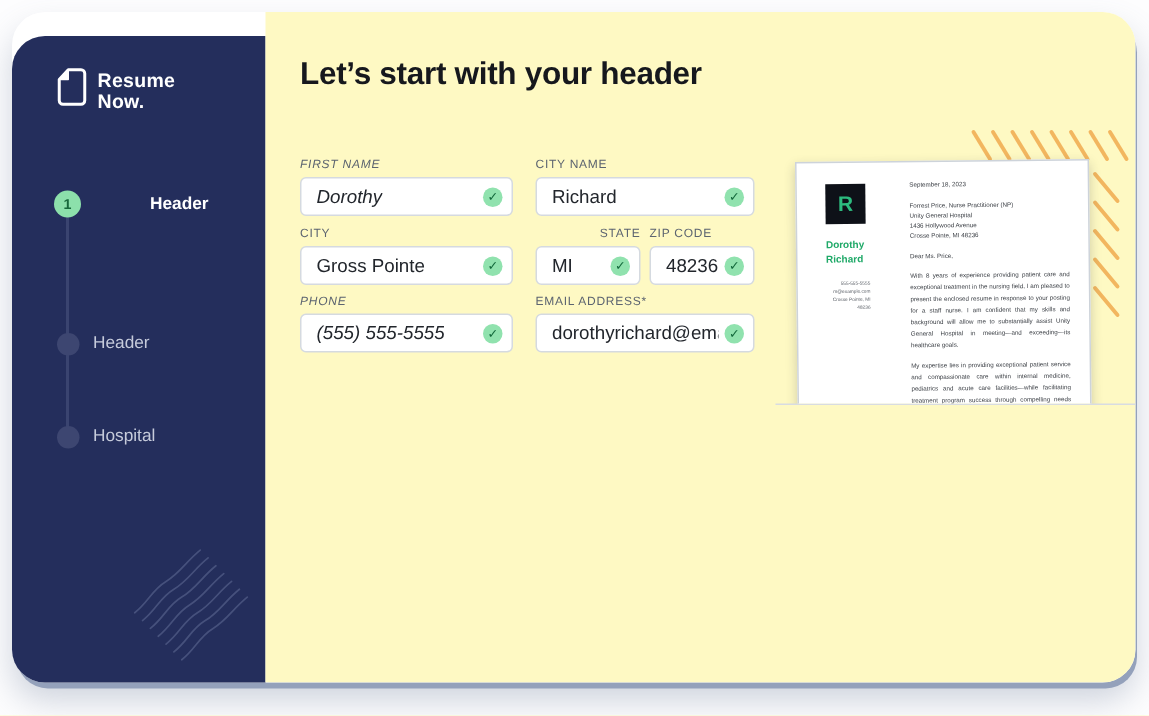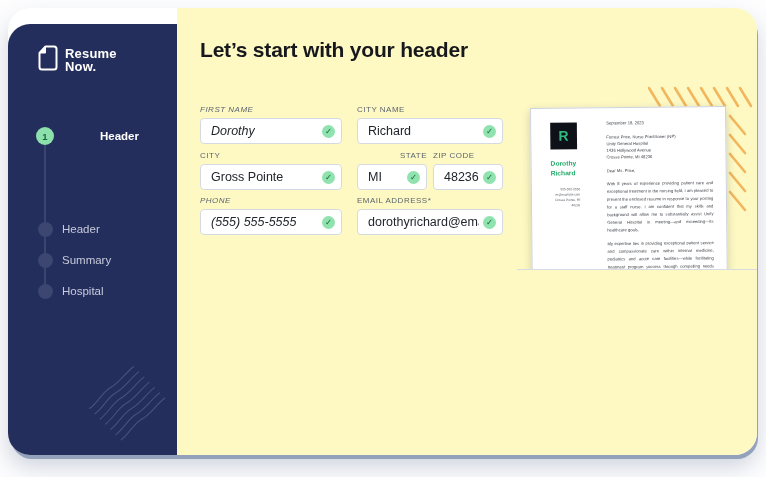--- a/index.html
+++ b/index.html
@@ -119,26 +119,20 @@
         <span class="dot-wrap">
           <span class="dot active">1</span>
         </span>
         <span class="step-label">Header</span>
       </div>
       <div class="step" style="top:194px">
         <span class="dot-wrap">
             <span class="dot"></span>
           </span>
         <span class="step-label">Header</span>
-      </div>
-      <div class="step" style="top:225px">
-        <span class="dot-wrap">
-            <span class="dot"></span>
-          </span>
-        <span class="step-label">Summary</span>
       </div>
       <div class="step" style="top:256px">
         <span class="dot-wrap">
             <span class="dot"></span>
           </span>
         <span class="step-label">Hospital</span>
       </div>
 
       <svg class="waves" width="95" height="95" viewBox="0 0 100 100">
         <g fill="none" stroke="#59648e" stroke-width="1.2" stroke-linecap="round">

